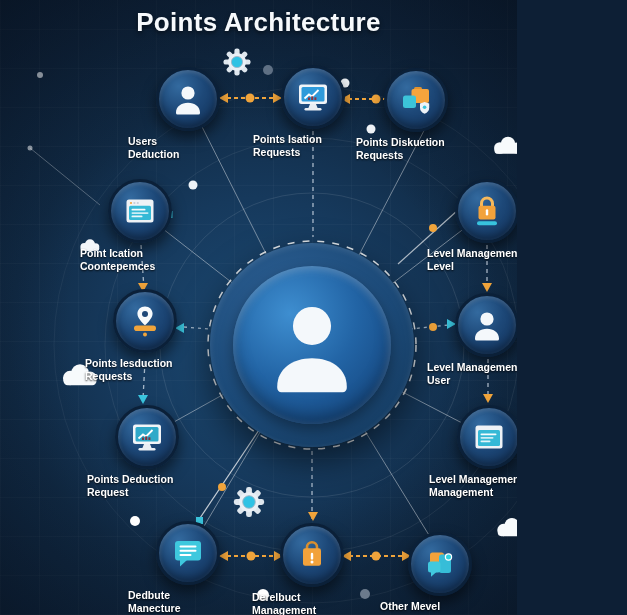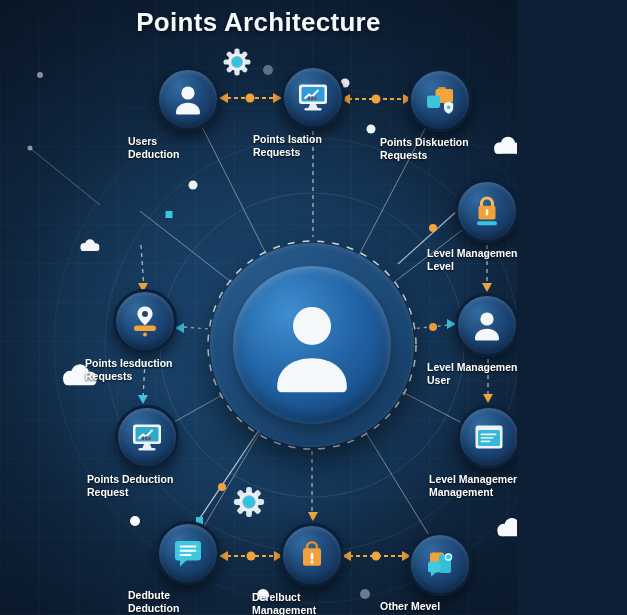--- a/index.html
+++ b/index.html
@@ -222,34 +222,50 @@
         <rect x="16.2" y="17.3" width="2" height="3.7" fill="#8a3540"></rect>
         <rect x="19.4" y="18.3" width="2" height="2.7" fill="#8a3540"></rect>
         <path d="M15 25 h6 l1.6 4 h-9.2 z" fill="#e9eef3"></path>
         <rect x="9.5" y="29" width="17" height="2.6" rx="1.3" fill="#e9eef3"></rect>
       </svg>
     </div>
     <div class="label">Points Isation
 Requests</div>
   </div>
 
-  <div class="node" style="left:380px;top:68px;">
+  <div class="node" style="left:356px;top:68px;">
     <div class="circle">
       <svg width="36" height="36" viewBox="0 0 36 36">
         <rect x="16" y="5" width="8" height="5" rx="1.5" fill="#e0922f"></rect>
         <rect x="13.5" y="7" width="17.5" height="14" rx="2" fill="#f5a43c"></rect>
         <rect x="5" y="13.5" width="13" height="12.5" rx="2.5" fill="#3cc4d9"></rect>
         <path d="M22 21.5 l4.6 -1.6 4.6 1.6 v4 q0 4.6 -4.6 6.2 q-4.6 -1.6 -4.6 -6.2 z" fill="#eef3f7"></path>
         <circle cx="26.6" cy="25.2" r="1.8" fill="#3cc4d9"></circle>
       </svg>
     </div>
     <div class="label">Points Diskuetion
 Requests</div>
   </div>
 
+  <div class="node" style="left:80px;top:179px;">
+    <div class="circle">
+      <svg width="36" height="36" viewBox="0 0 36 36">
+        <rect x="4.5" y="6.5" width="27" height="23" rx="2.5" fill="#eef2f6"></rect>
+        <circle cx="9" cy="10" r="1.1" fill="#f0a43b"></circle>
+        <circle cx="12.4" cy="10" r="1.1" fill="#c2cdd8"></circle>
+        <circle cx="15.8" cy="10" r="1.1" fill="#c2cdd8"></circle>
+        <rect x="7" y="12.8" width="22" height="14.2" rx="1.5" fill="#35b9d6"></rect>
+        <rect x="9.5" y="15.8" width="14" height="1.7" rx="0.85" fill="#ffffff" opacity="0.95"></rect>
+        <rect x="9.5" y="19.2" width="17" height="1.7" rx="0.85" fill="#ffffff" opacity="0.75"></rect>
+        <rect x="9.5" y="22.6" width="11" height="1.7" rx="0.85" fill="#ffffff" opacity="0.9"></rect>
+      </svg>
+    </div>
+    <div class="label">Point Ication
+Coontepemces</div>
+  </div>
 
   <div class="node" style="left:85px;top:289px;">
     <div class="circle">
       <svg width="36" height="36" viewBox="0 0 36 36">
         <path d="M18 3.5 c-4.5 0 -7.6 3.2 -7.6 7.3 c0 5 7.6 11.5 7.6 11.5 s7.6 -6.5 7.6 -11.5 c0 -4.1 -3.1 -7.3 -7.6 -7.3 z" fill="#f7fafc"></path>
         <circle cx="18" cy="10.9" r="3" fill="#1d4878"></circle>
         <rect x="7" y="22.5" width="22" height="5.6" rx="2.8" fill="#f0a43b"></rect>
         <circle cx="18" cy="31.6" r="2" fill="#f0a43b"></circle>
       </svg>
     </div>
@@ -316,21 +332,21 @@
     <div class="circle">
       <svg width="36" height="36" viewBox="0 0 36 36">
         <rect x="5" y="6" width="26" height="19.5" rx="3" fill="#3ec8de"></rect>
         <path d="M10 25 v6.5 l7 -6.5 z" fill="#3ec8de"></path>
         <rect x="9.5" y="10.5" width="17" height="2" rx="1" fill="#ffffff"></rect>
         <rect x="9.5" y="14.7" width="17" height="2" rx="1" fill="#ffffff"></rect>
         <rect x="9.5" y="18.9" width="12" height="2" rx="1" fill="#ffffff"></rect>
       </svg>
     </div>
     <div class="label">Dedbute
-Deduction</div>
+Manecture</div>
   </div>
 
   <div class="node" style="left:252px;top:523px;">
     <div class="circle">
       <svg width="36" height="36" viewBox="0 0 36 36">
         <path d="M13 13 v-2.8 a5 5 0 0 1 10 0 V13" stroke="#d98f2e" stroke-width="2.6" fill="none"></path>
         <rect x="9" y="11.3" width="18" height="17.5" rx="2.2" fill="#f2a23b"></rect>
         <rect x="16.8" y="15.8" width="2.4" height="6.8" rx="1.2" fill="#ffffff"></rect>
         <circle cx="18" cy="25" r="1.5" fill="#ffffff"></circle>
       </svg>

